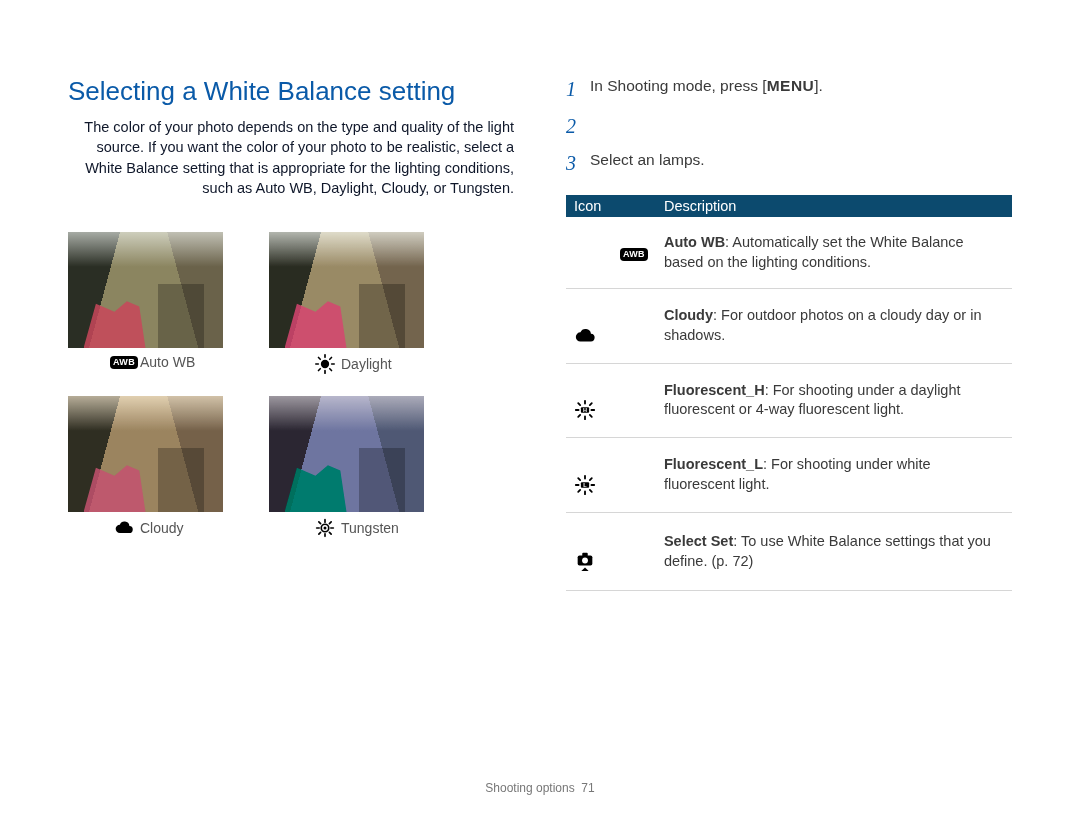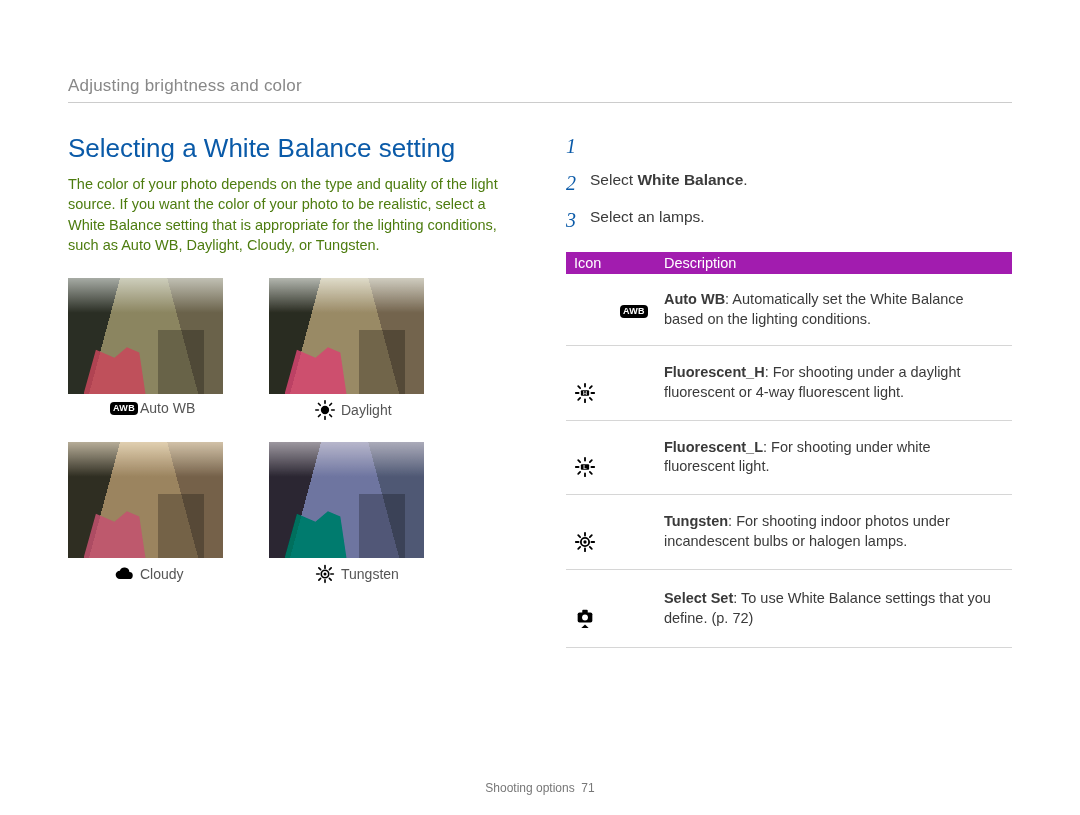--- a/index.html
+++ b/index.html
@@ -33,22 +33,23 @@
   .left, .right { flex: 1; }
   h1 {
     color: #0a5aa8;
     font-weight: 400;
     font-size: 26px;
     margin: 0 0 10px 0;
   }
   .intro {
     font-size: 14.5px;
     line-height: 1.4;
-    color: #4d7c0f;
-    margin-bottom: 23px;
+    color: #0f172a;
+    margin-bottom: 34px;
+    text-align: right;
   }
   .thumbs {
     display: grid;
     grid-template-columns: repeat(2, 155px);
     gap: 22px 46px;
   }
   .thumb-img {
     width: 155px;
     height: 116px;
     position: relative;
@@ -108,21 +109,21 @@
     font-weight: 900;
     letter-spacing: 0.5px;
     font-family: Arial, sans-serif;
   }
   table.wb {
     width: 100%;
     border-collapse: collapse;
     font-size: 14.5px;
   }
   table.wb thead th {
-    background: #a21caf;
+    background: #0c4a6e;
     color: #fff;
     font-weight: 400;
     text-align: left;
     padding: 3px 8px;
     font-size: 14.5px;
   }
   table.wb thead th:first-child { width: 56px; }
   table.wb tbody td {
     border-bottom: 1px solid #d6d6d6;
     padding: 16px 8px;
@@ -207,21 +208,20 @@
     <g id="ico-custom">
       <rect x="4" y="7" width="16" height="11" rx="2" fill="currentColor"></rect>
       <rect x="9" y="4" width="6" height="4" rx="1" fill="currentColor"></rect>
       <circle cx="12" cy="12.5" r="3.2" fill="#fff"></circle>
       <polygon fill="currentColor" points="12,20 8,24 16,24"></polygon>
     </g>
   </defs>
 </svg>
 
 <div class="page">
-  <div class="breadcrumb">Adjusting brightness and color</div>
 
   <div class="cols">
     <div class="left">
       <h1>Selecting a White Balance setting</h1>
       <div class="intro">The color of your photo depends on the type and quality of the light source. If you want the color of your photo to be realistic, select a White Balance setting that is appropriate for the lighting conditions, such as Auto WB, Daylight, Cloudy, or Tungsten.</div>
 
       <div class="thumbs">
         <div>
           <div class="thumb-img tint-neutral">
               <div class="alley"></div>
@@ -272,26 +272,26 @@
             <span>Tungsten</span>
           </div>
         </div>
       </div>
     </div>
 
     <div class="right">
       <ol class="steps">
         <li>
           <span class="stepnum">1</span>
+          <span>
+            <span>In Shooting mode, press [</span><span class="menu-key">MENU</span><span>].</span>
+          </span>
         </li>
         <li>
           <span class="stepnum">2</span>
-          <span>
-            <span>Select </span><b>White Balance</b><span>.</span>
-          </span>
         </li>
         <li>
           <span class="stepnum">3</span>
           <span>Select an lamps.</span>
         </li>
       </ol>
 
       <table class="wb">
         <thead>
           <tr>
@@ -299,39 +299,39 @@
             <th>Description</th>
           </tr>
         </thead>
         <tbody>
           <tr>
             <td class="icon-cell"><span class="ico"><span class="awb-badge">AWB</span></span></td>
             <td><b>Auto WB</b><span>: Automatically set the White Balance based on the lighting conditions.</span></td>
           </tr>
           <tr>
             <td class="icon-cell"><span class="ico"><svg width="22" height="22" viewBox="0 0 24 24">
+                    <use href="#ico-cloudy"></use>
+                  </svg></span></td>
+            <td><b>Cloudy</b><span>: For outdoor photos on a cloudy day or in shadows.</span></td>
+          </tr>
+          <tr>
+            <td class="icon-cell"><span class="ico"><svg width="22" height="22" viewBox="0 0 24 24">
                     <use href="#ico-fluor"></use>
                     <text x="12" y="14.5" font-size="6" font-weight="700" fill="#fff" text-anchor="middle">H</text>
                   </svg></span></td>
             <td><b>Fluorescent_H</b><span>: For shooting under a daylight fluorescent or 4-way fluorescent light.</span></td>
           </tr>
           <tr>
             <td class="icon-cell"><span class="ico"><svg width="22" height="22" viewBox="0 0 24 24">
                     <use href="#ico-fluor"></use>
                     <text x="12" y="14.5" font-size="6" font-weight="700" fill="#fff" text-anchor="middle">L</text>
                   </svg></span></td>
             <td><b>Fluorescent_L</b><span>: For shooting under white fluorescent light.</span></td>
           </tr>
           <tr>
-            <td class="icon-cell"><span class="ico"><svg width="22" height="22" viewBox="0 0 24 24">
-                    <use href="#ico-tungsten"></use>
-                  </svg></span></td>
-            <td><b>Tungsten</b><span>: For shooting indoor photos under incandescent bulbs or halogen lamps.</span></td>
-          </tr>
-          <tr>
             <td class="icon-cell"><span class="ico"><svg width="22" height="26" viewBox="0 0 24 26">
                     <use href="#ico-custom"></use>
                   </svg></span></td>
             <td><b>Select Set</b><span>: To use White Balance settings that you define. (p. 72)</span></td>
           </tr>
         </tbody>
       </table>
     </div>
   </div>
 </div>

